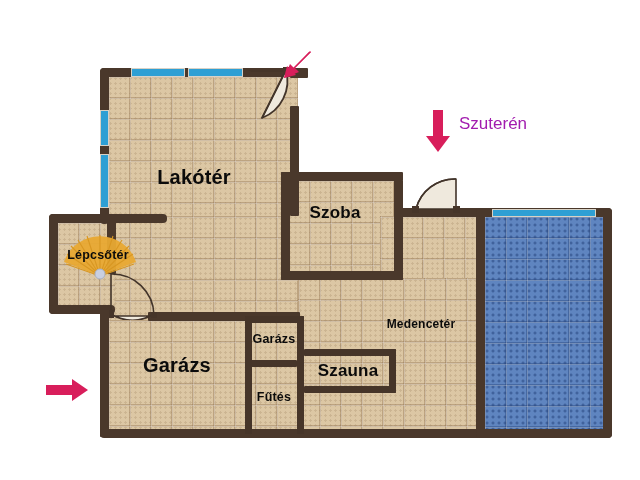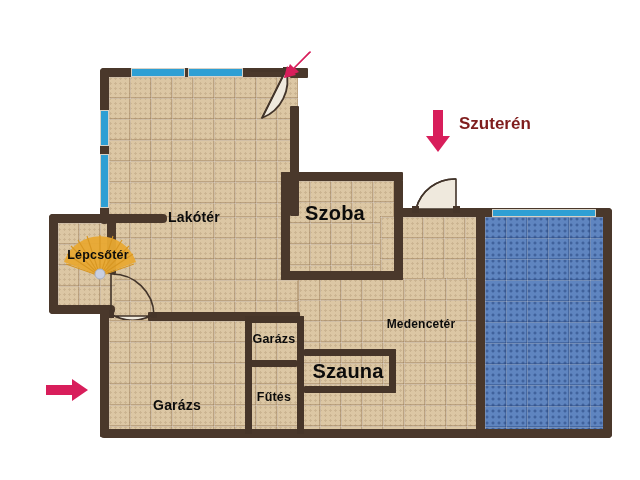--- a/index.html
+++ b/index.html
@@ -62,30 +62,30 @@
 
   
   .label{
     position:absolute;
     color:#0b0b0b;
     font-weight:bold;
     white-space:nowrap;
     transform:translate(-50%,-50%);
     letter-spacing:0.2px;
   }
-  .label.big{font-size:14px;margin-top:40px;}
-  .label.mid{font-size:20px;}
+  .label.big{font-size:20px;}
+  .label.mid{font-size:17px;}
   .label.sm{font-size:12.5px;}
   .label.xs{font-size:12px;}
 
   
   .annot{
     position:absolute;
-    color:#7f1d1d;
-    font-weight:bold;
+    color:#a21caf;
+    font-weight:normal;
     font-size:17px;
     white-space:nowrap;
   }
   .arrow{position:absolute;}
   .arrow svg{display:block;}
 
   
   .watermark{
     position:absolute;
     display:flex;align-items:center;gap:6px;

